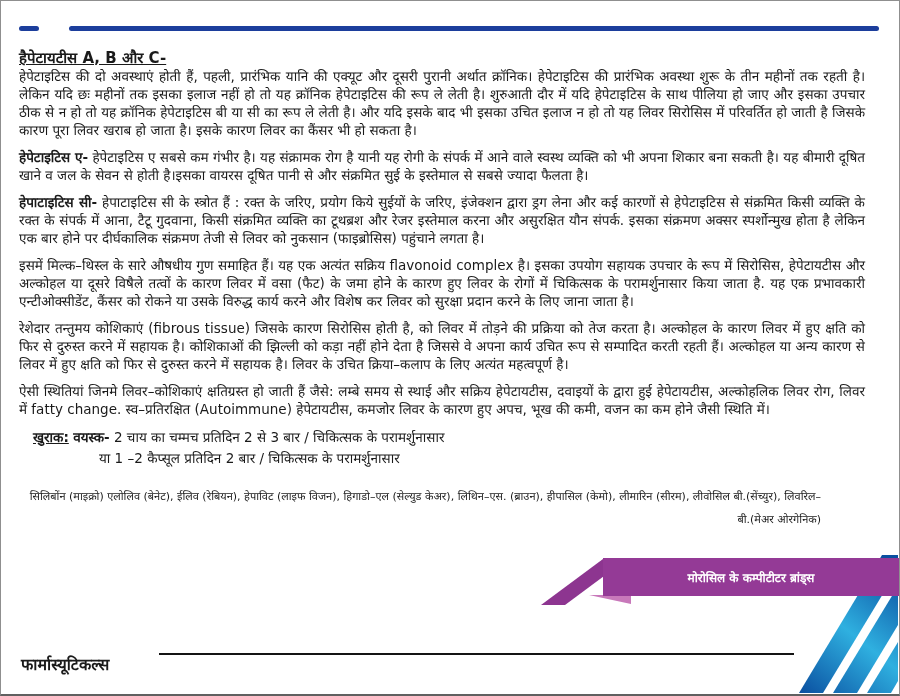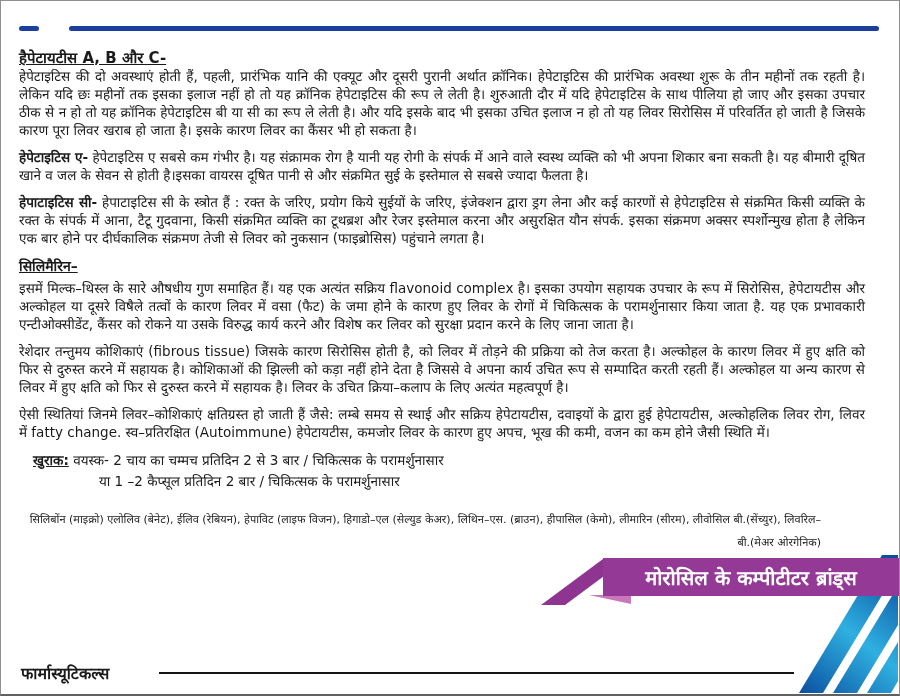--- a/index.html
+++ b/index.html
@@ -22,40 +22,40 @@
 
   .content{position:absolute;left:18px;right:18px;top:46px;}
   h1{font-size:15px;font-weight:bold;text-decoration:underline;margin:0 0 0 0;}
   p.para{font-size:13.5px;line-height:18px;text-align:justify;margin:0 16px 9px 0;}
   p.para .lbl{font-weight:bold;}
   h2{font-size:14px;font-weight:bold;margin:1px 0 4px 0;}
   h2 .u{text-decoration:underline;}
   .dosage-row{margin-top:3px;}
   .dosage{font-size:13.5px;line-height:21px;padding-left:14px;}
   .dosage .l1 .lblu{font-weight:bold;text-decoration:underline;}
-  .dosage .l1 .lblb{font-weight:normal;}
+  .dosage .l1 .lblb{font-weight:bold;}
   .dosage .l2{padding-left:66px;}
   p.brands{font-size:11px;line-height:23px;margin:16px 60px 9px 8px;text-align:right;}
 
   
   .banner{position:absolute;left:530px;top:552px;width:368px;height:60px;z-index:3;}
   .banner svg{position:absolute;left:0;top:0;}
   .banner .banner-text{
     position:absolute;left:72px;top:6px;width:296px;height:37px;
     display:flex;align-items:center;justify-content:center;
-    color:#ffffff;font-size:20px;font-weight:bold;
+    color:#ffffff;font-size:12px;font-weight:bold;
   }
 
   
   .stripes{position:absolute;right:1px;bottom:1px;width:157px;height:138px;z-index:2;}
 
   
   .footer{
-    position:absolute;left:20px;right:105px;bottom:10px;
-    display:flex;align-items:center;z-index:4;gap:44px;
+    position:absolute;left:20px;right:105px;bottom:19px;
+    display:flex;z-index:4;gap:44px;
   }
   .footer .brand{font-size:16px;font-weight:bold;white-space:nowrap;}
   .footer .rule{flex:1;height:2px;background:#141414;margin-left:6px;}
 </style>
 </head>
 <body>
 
 <div class="page">
 
   <div class="topline">
@@ -67,21 +67,20 @@
 
     <h1>हैपेटायटीस  A, B और  C-</h1>
 
     <p class="para">हेपेटाइटिस की दो अवस्थाएं होती हैं, पहली, प्रारंभिक यानि की एक्यूट और दूसरी पुरानी अर्थात क्रॉनिक। हेपेटाइटिस की प्रारंभिक अवस्था शुरू के तीन महीनों तक रहती है। लेकिन यदि छः महीनों तक इसका इलाज नहीं हो तो यह क्रॉनिक हेपेटाइटिस की रूप ले लेती है। शुरुआती दौर में यदि हेपेटाइटिस के साथ पीलिया हो जाए और इसका उपचार ठीक से न हो तो यह क्रॉनिक हेपेटाइटिस बी या सी का रूप ले लेती है। और यदि इसके बाद भी इसका उचित इलाज न हो तो यह लिवर सिरोसिस में परिवर्तित हो जाती है जिसके कारण पूरा लिवर खराब हो जाता है। इसके कारण लिवर का कैंसर भी हो सकता है।</p>
 
     <p class="para"><span class="lbl">हेपेटाइटिस  ए-</span> <span>हेपेटाइटिस ए सबसे कम गंभीर है। यह संक्रामक रोग है यानी यह रोगी के संपर्क में आने वाले स्वस्थ व्यक्ति को भी अपना शिकार बना सकती है। यह बीमारी दूषित खाने व जल के सेवन से होती है।इसका वायरस दूषित पानी से और संक्रमित सुई के इस्तेमाल से सबसे ज्यादा फैलता है।</span></p>
 
 
     <p class="para"><span class="lbl">हेपाटाइटिस  सी-</span> <span>हेपाटाइटिस सी के स्त्रोत हैं :  रक्त के जरिए, प्रयोग किये सुईयों के जरिए, इंजेक्शन द्वारा ड्रग लेना और कई कारणों से हेपेटाइटिस से संक्रमित किसी व्यक्ति के रक्त के संपर्क में आना, टैटू गुदवाना, किसी संक्रमित व्यक्ति का टूथब्रश और रेजर इस्तेमाल करना और असुरक्षित यौन संपर्क. इसका संक्रमण अक्सर स्पर्शोन्मुख होता है लेकिन एक बार होने पर दीर्घकालिक संक्रमण तेजी से लिवर को नुकसान (फाइब्रोसिस) पहुंचाने लगता है।</span></p>
 
-    <h2><span class="u">सिलिमैरिन–</span></h2>
     <p class="para">इसमें मिल्क–थिस्ल के सारे औषधीय गुण समाहित हैं। यह एक अत्यंत सक्रिय flavonoid complex है। इसका उपयोग सहायक  उपचार  के रूप में सिरोसिस, हेपेटायटीस और अल्कोहल या दूसरे विषैले तत्वों के कारण लिवर में वसा (फैट) के जमा होने के कारण हुए लिवर के रोगों में चिकित्सक के परामर्शुनासार किया जाता है. यह एक प्रभावकारी एन्टीओक्सीडेंट, कैंसर को रोकने या उसके विरुद्ध कार्य करने और विशेष कर लिवर को सुरक्षा प्रदान करने के लिए जाना जाता है।</p>
 
     <p class="para">रेशेदार तन्तुमय कोशिकाएं (fibrous tissue) जिसके कारण सिरोसिस होती है, को लिवर में तोड़ने की प्रक्रिया को तेज करता है। अल्कोहल के कारण लिवर में हुए क्षति को फिर से दुरुस्त करने में सहायक है। कोशिकाओं की झिल्ली को कड़ा नहीं होने देता है जिससे वे अपना कार्य उचित रूप से सम्पादित करती रहती हैं। अल्कोहल या अन्य कारण से लिवर में हुए क्षति को फिर से दुरुस्त करने में सहायक है। लिवर के उचित क्रिया–कलाप के लिए अत्यंत महत्वपूर्ण है।</p>
 
     <p class="para">ऐसी स्थितियां जिनमे लिवर–कोशिकाएं क्षतिग्रस्त हो जाती हैं जैसे: लम्बे समय से स्थाई और सक्रिय हेपेटायटीस, दवाइयों के द्वारा हुई हेपेटायटीस, अल्कोहलिक लिवर रोग, लिवर में fatty change. स्व–प्रतिरक्षित (Autoimmune) हेपेटायटीस, कमजोर लिवर के कारण हुए अपच, भूख की कमी, वजन का कम होने जैसी स्थिति में।</p>
 
     <div class="dosage-row">
       <div class="dosage">
         <div class="l1"><span class="lblu">खुराक:</span> <span class="lblb">वयस्क-</span> <span>2 चाय का चम्मच प्रतिदिन 2 से 3 बार / चिकित्सक के परामर्शुनासार</span></div>
         <div class="l2">या 1 –2   कैप्सूल प्रतिदिन 2 बार / चिकित्सक के परामर्शुनासार</div>

